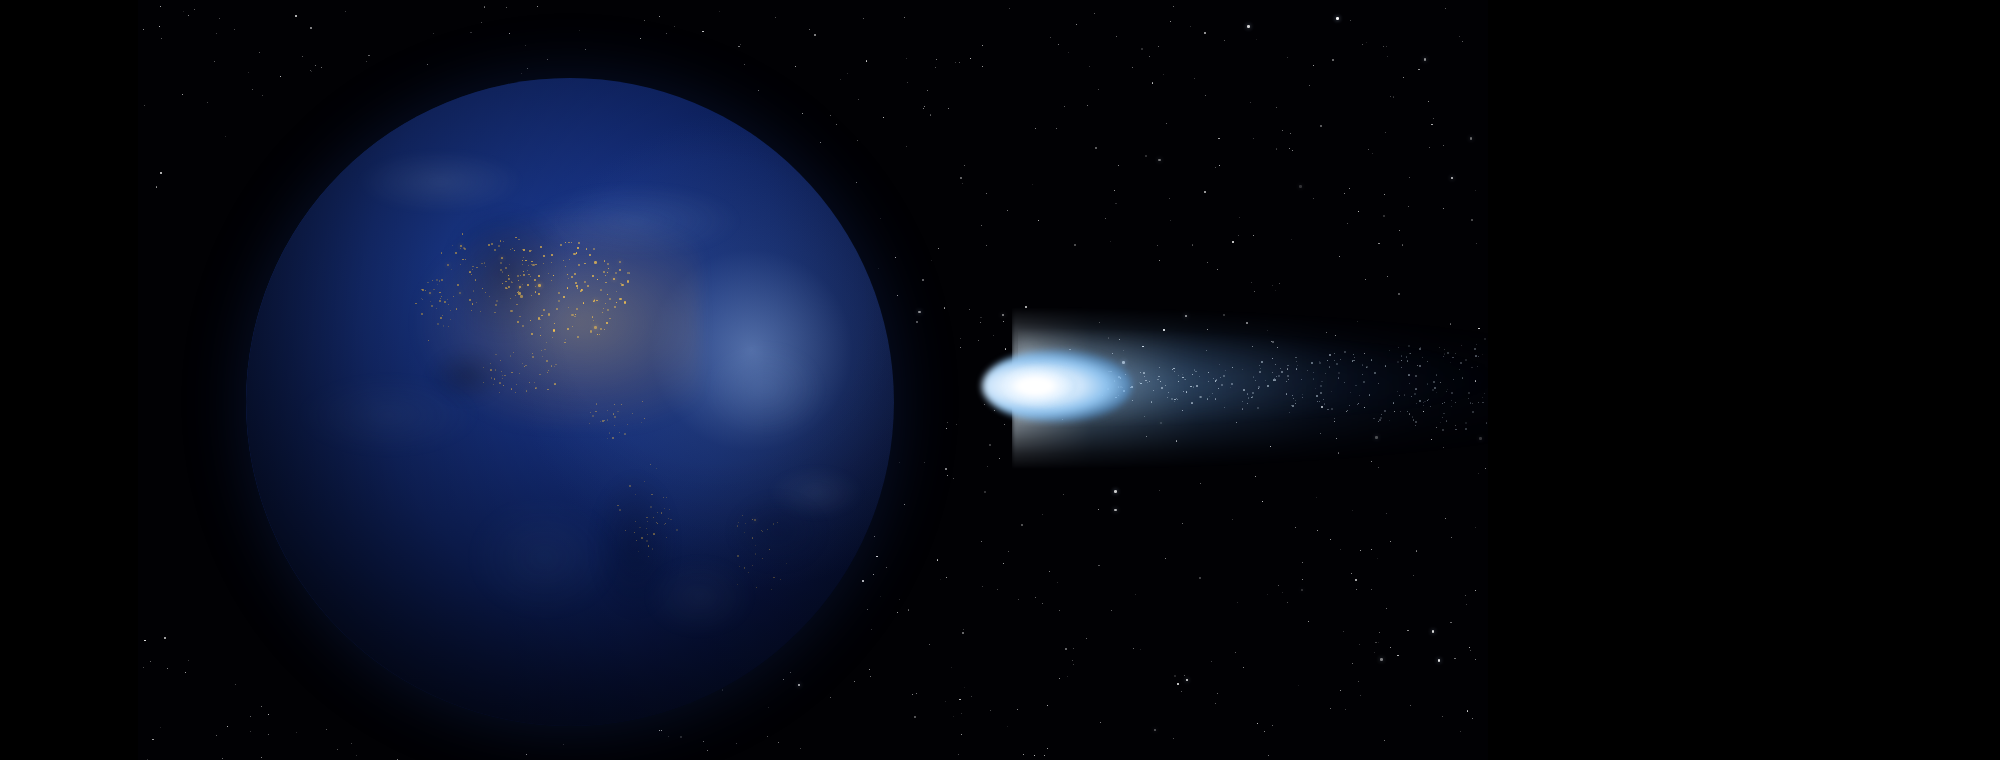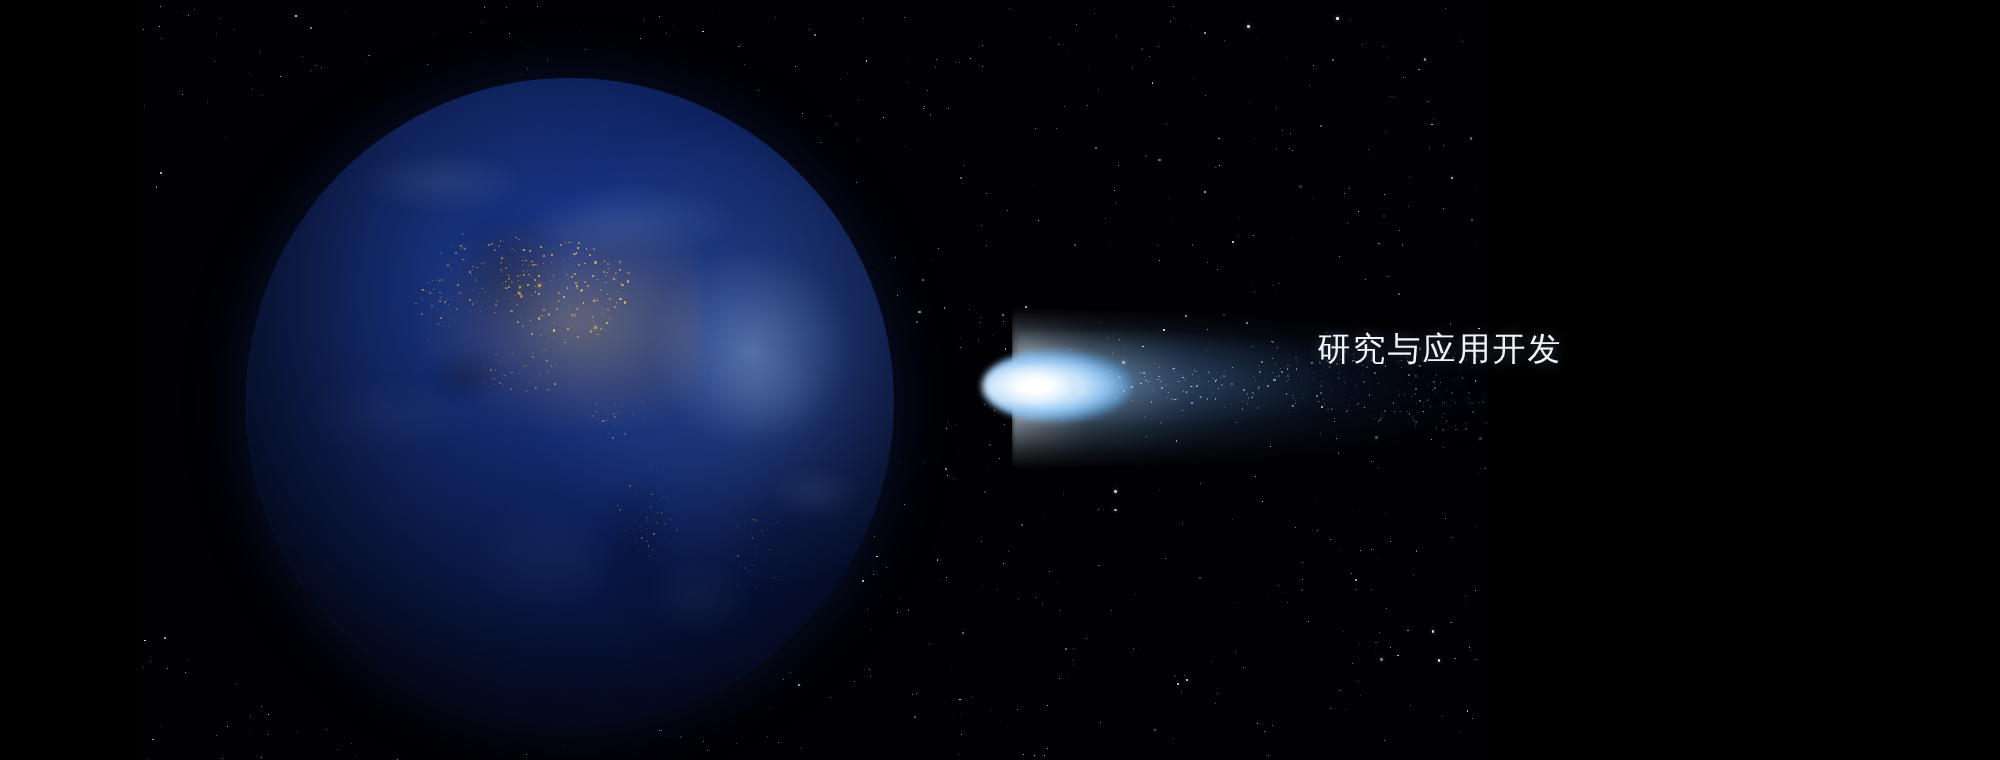--- a/index.html
+++ b/index.html
@@ -1459,16 +1459,15 @@
           <s style="left:189.2px;top:97.2px;width:0.83px;height:0.83px;opacity:0.56"></s>
           <s style="left:68.4px;top:77.1px;width:1.21px;height:1.21px;opacity:0.91"></s>
           <s style="left:359.5px;top:76.9px;width:1.91px;height:1.91px;opacity:0.37"></s>
         </div>
       <div class="comet-head"></div>
       <div class="comet-core"></div>
     </div>
   </div>
 
   <div class="copy">
-    <div class="cn-line">研究与应用开发</div>
   </div>
 
 </div>
 
 </body></html>

